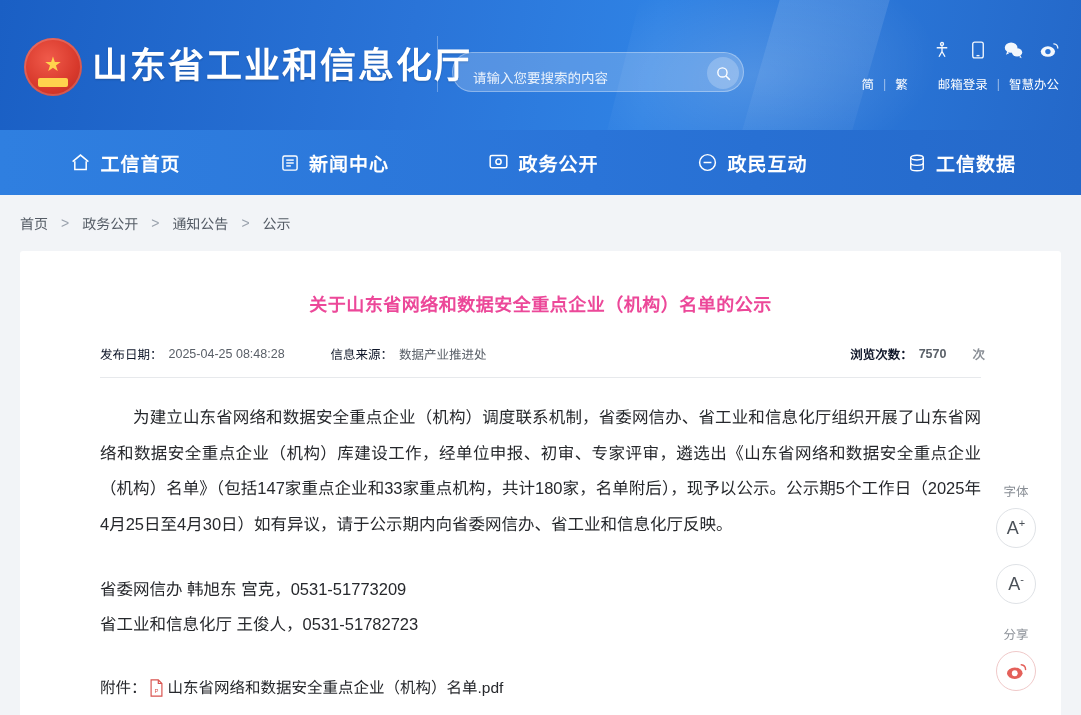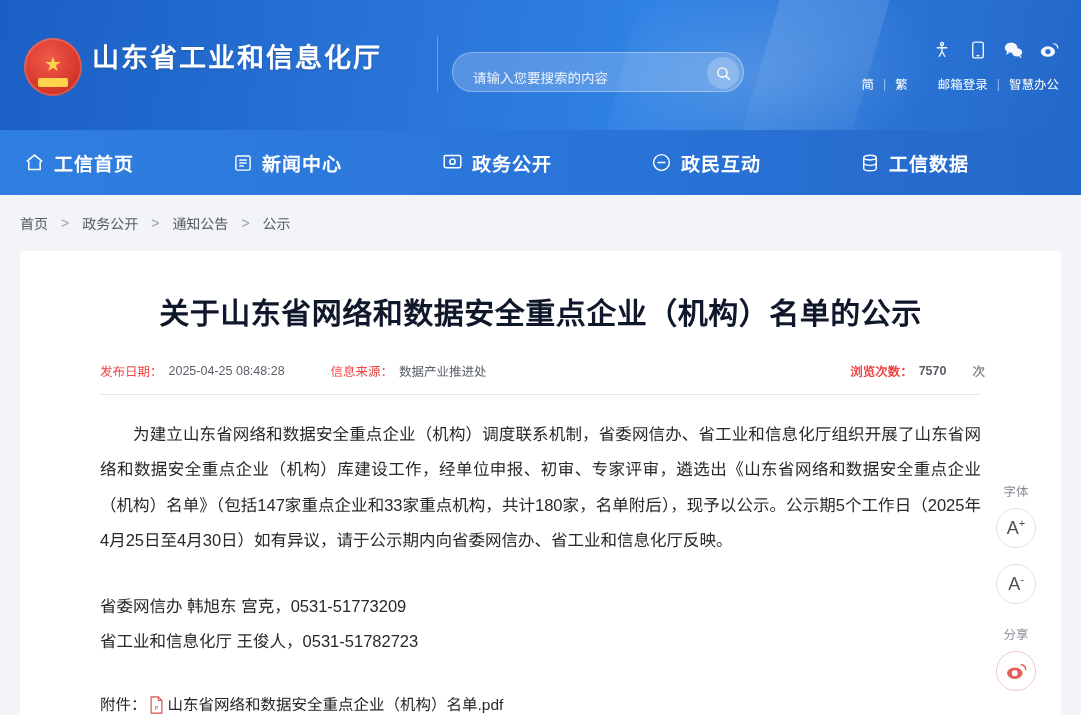--- a/index.html
+++ b/index.html
@@ -56,21 +56,21 @@
     left: 50%; bottom: 9px;
     transform: translateX(-50%);
     width: 30px; height: 9px;
     border-radius: 2px;
     background: #ffd34d;
   }
   .site-title {
     position: absolute;
     left: 92px; top: 36px;
     color: #ffffff;
-    font-size: 27px;
+    font-size: 36px;
     font-weight: bold;
     letter-spacing: 2px;
     text-shadow: 0 1px 2px rgba(0,0,0,0.18);
     white-space: nowrap;
   }
   .site-sub {
     position: absolute;
     left: 93px; top: 80px;
     color: rgba(255,255,255,0.82);
     font-size: 10.5px;
@@ -153,21 +153,21 @@
   .nav-item {
     flex: 1;
     display: flex;
     align-items: center;
     gap: 9px;
     color: #ffffff;
     font-size: 19px;
     font-weight: bold;
     letter-spacing: 1px;
     cursor: pointer;
-    justify-content: flex-start;
+    justify-content: center;
     padding-left: 6px;
   }
   .nav-item .nico { display: flex; align-items: center; }
 
   
   .crumb-wrap {
     width: 1081px;
     height: 56px;
     display: flex;
     align-items: center;
@@ -184,36 +184,36 @@
     position: relative;
     margin: 0 auto;
     width: 1041px;
     min-height: 455px;
     background: #ffffff;
     border-radius: 3px;
     padding: 42px 56px 20px 56px;
   }
   .art-title {
     text-align: center;
-    font-size: 30px;
+    font-size: 18px;
     font-weight: bold;
-    color: #0f172a;
+    color: #ec4899;
     letter-spacing: 0.5px;
     line-height: 1.4;
     font-family: Liberation Serif, serif;
   }
   .meta {
     margin-top: 26px;
     display: flex;
     align-items: center;
     font-size: 12.5px;
     color: #8a8f96;
     padding: 0 6px 0 24px;
   }
-  .meta .label { color: #ef4444; }
+  .meta .label { color: #0f172a; }
   .meta .val { color: #5a6068; margin-left: 6px; text-align: right; }
   .meta .grp { display: flex; align-items: center; }
   .meta .grp.m2 { margin-left: 46px; }
   .meta .grp.m3 { margin-left: auto; margin-right: 14px; font-weight: bold; }
   .meta .unit { margin-left: 26px; color: #8a8f96; }
 
   .rule {
     margin: 14px 24px 0 24px;
     height: 1px;
     background: #e7e9ec;

